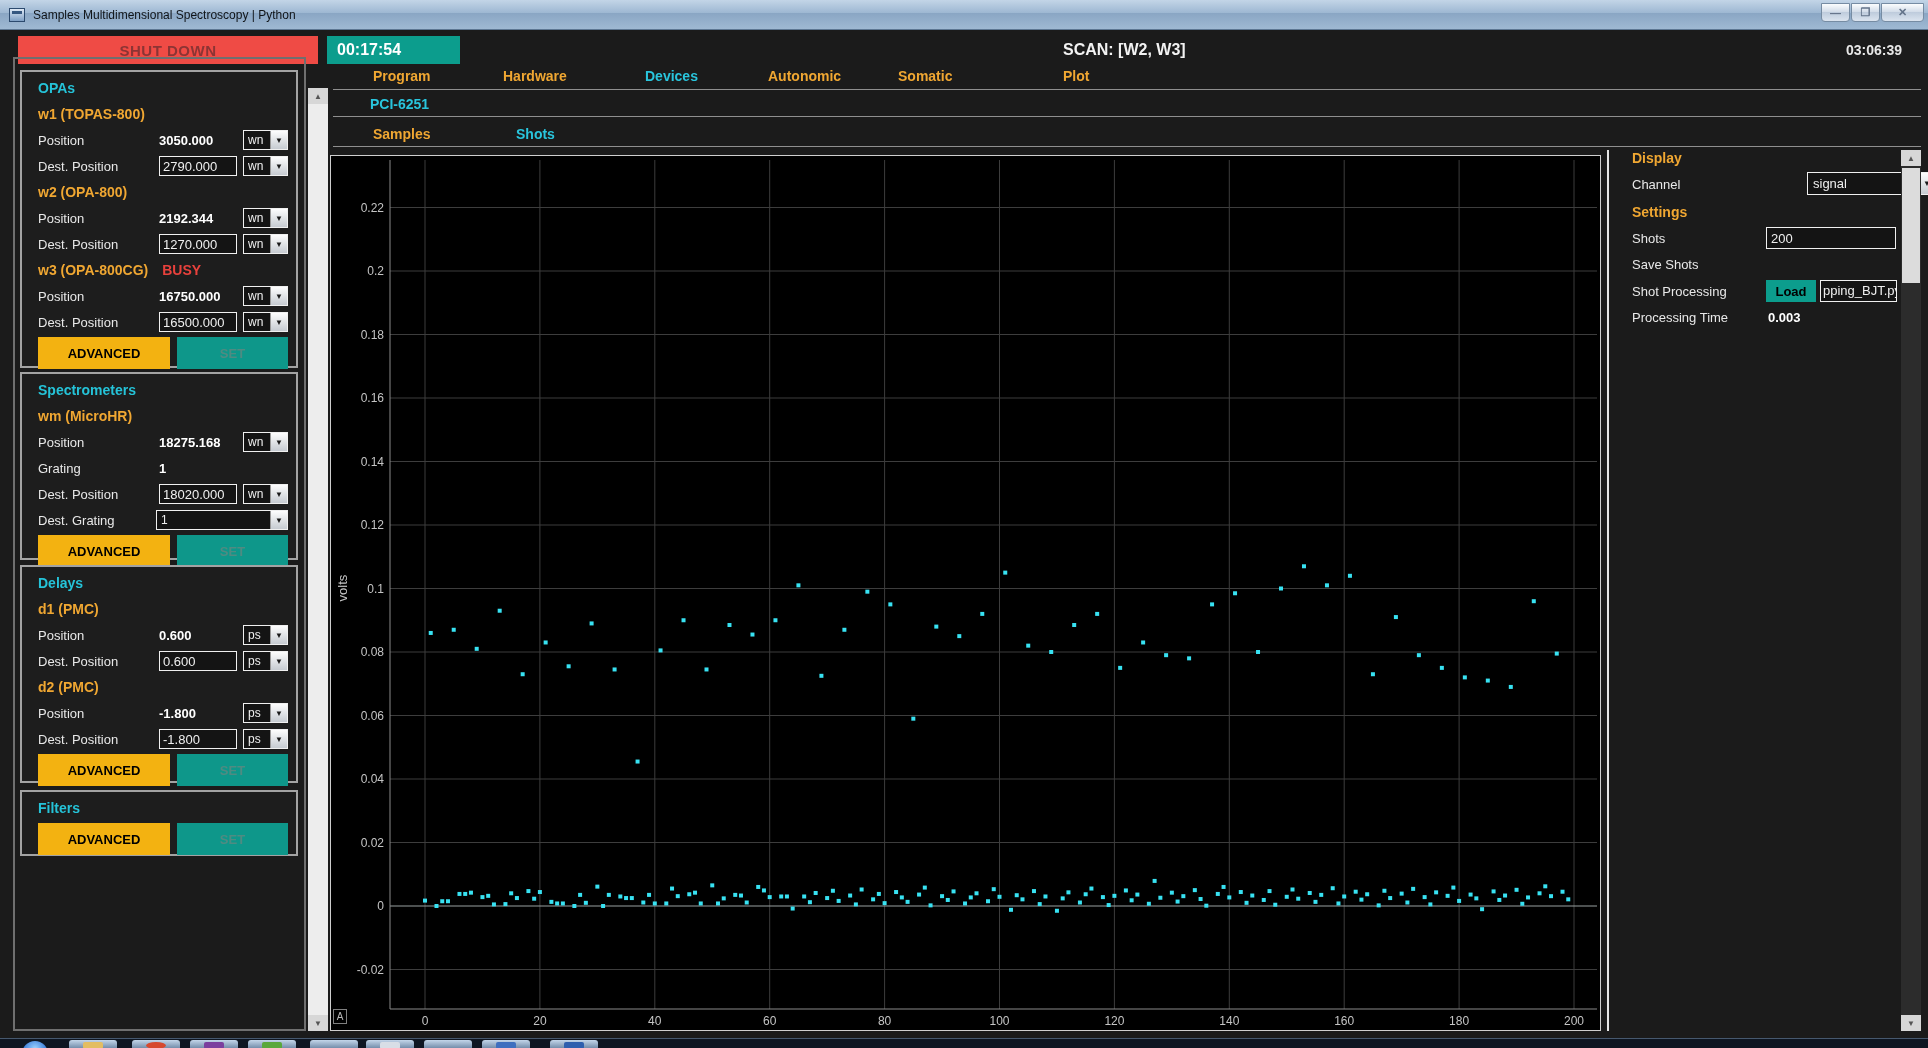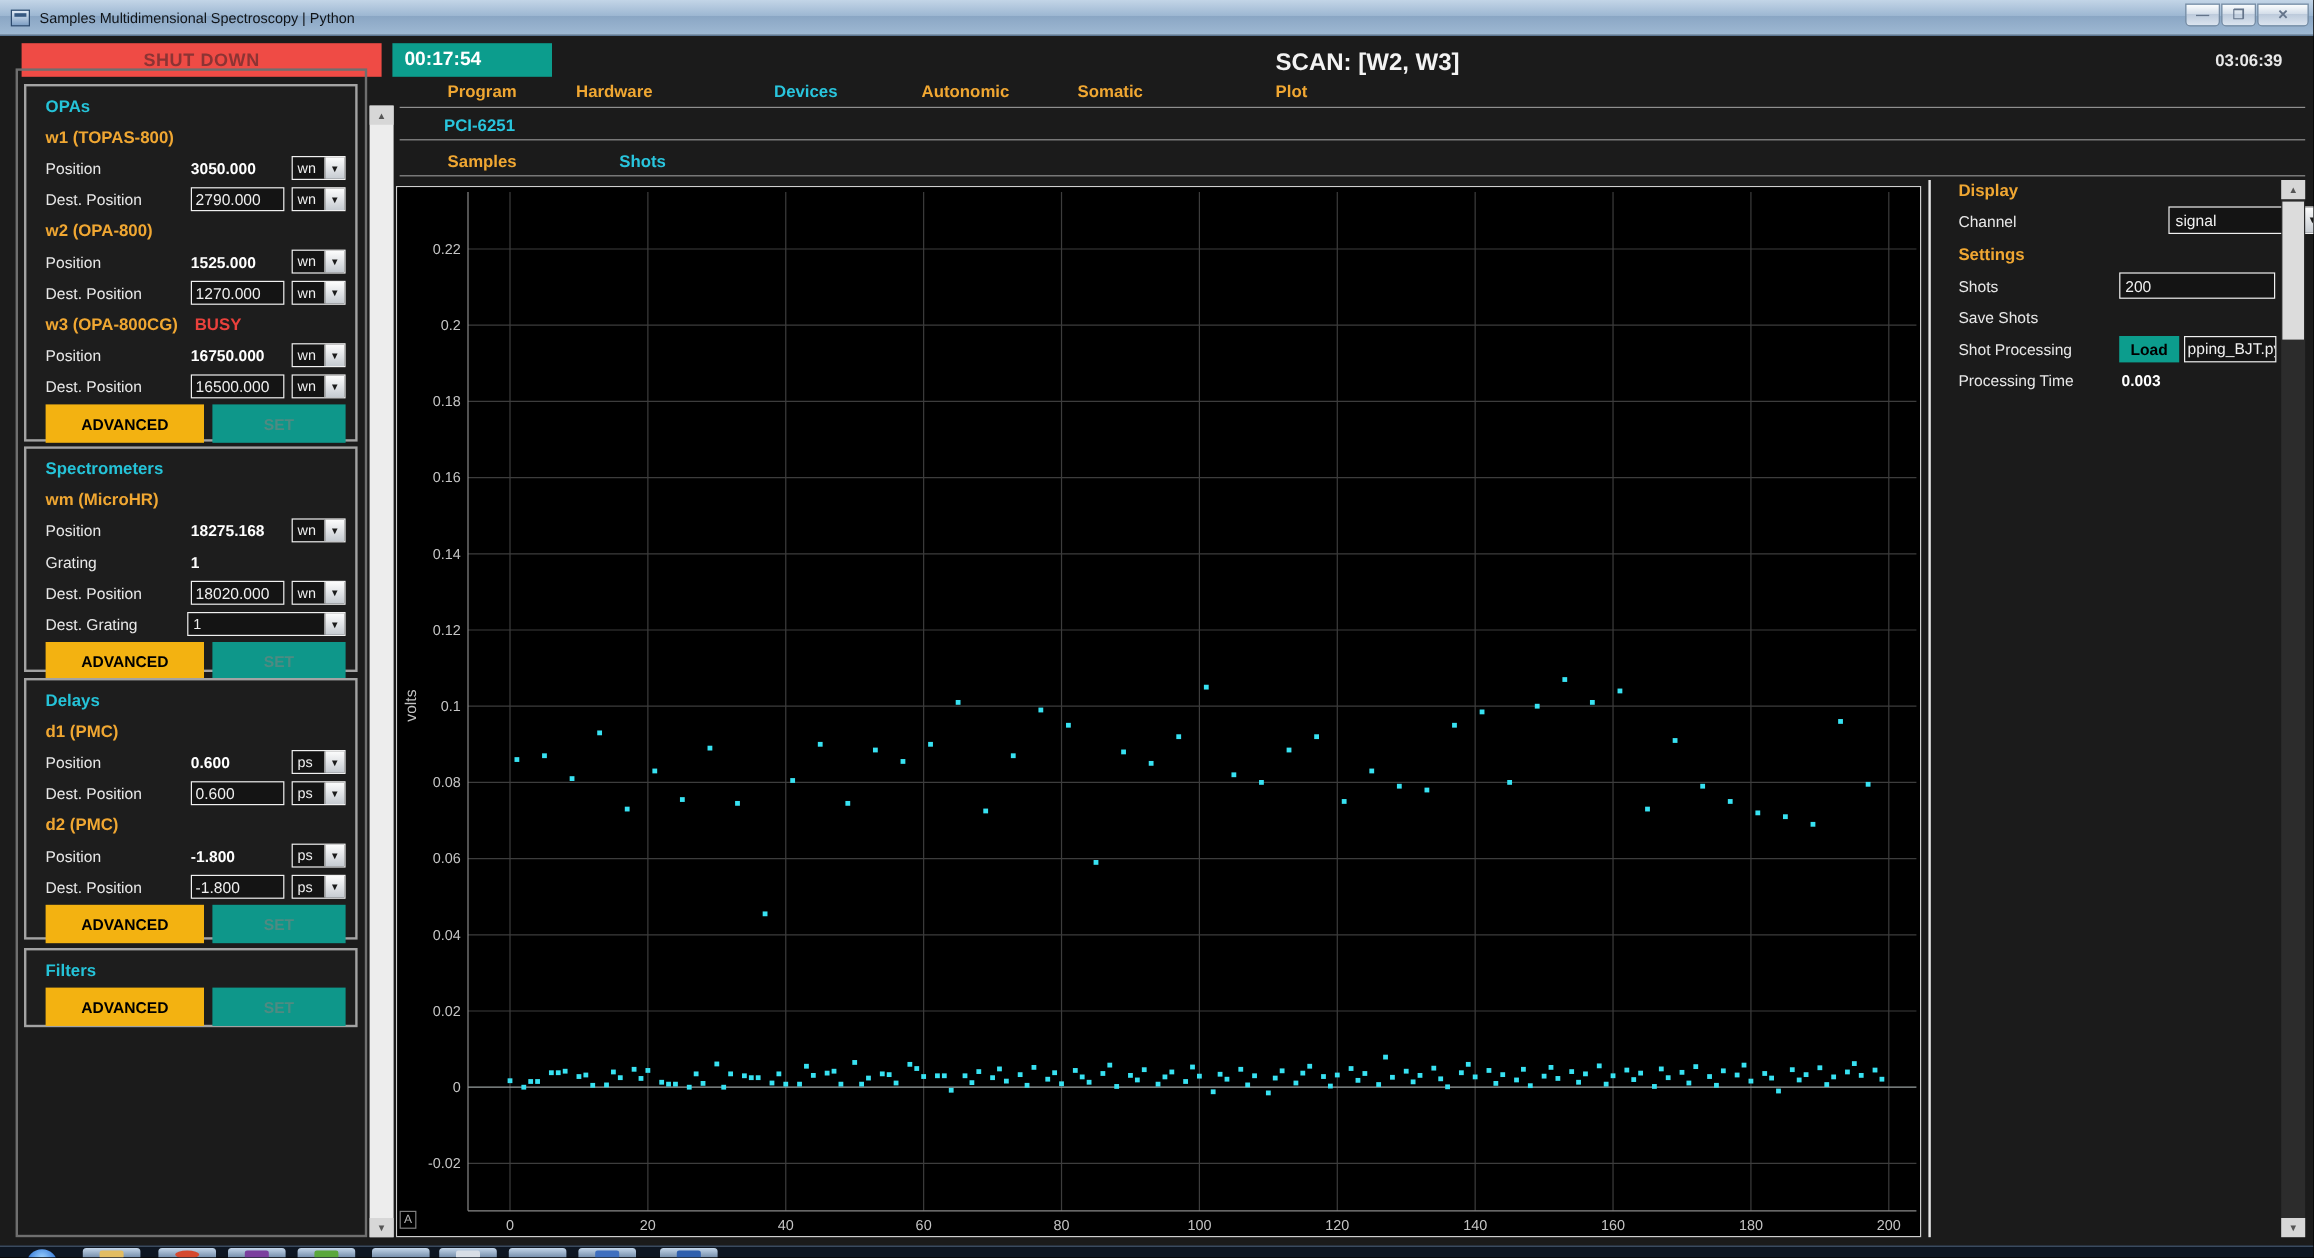--- a/index.html
+++ b/index.html
@@ -17,21 +17,21 @@
   .caption-btns{position:absolute;right:4px;top:3px;display:flex;}
   .cap-btn{width:29px;height:19px;margin-left:1px;border:1px solid #768ca3;border-radius:0 0 4px 4px;
     background:linear-gradient(#fbfdfe,#d3dde9 45%,#bccadb 46%,#dbe4ef);
     color:#64748a;font-size:11px;font-weight:bold;display:flex;align-items:center;justify-content:center;}
   .cap-btn.close{width:43px;}
 
   
   .hdr-btn{position:absolute;display:flex;align-items:center;justify-content:center;font-weight:bold;}
   .shutdown{left:18px;top:36px;width:300px;height:28px;background:#ef4b45;color:#8c3434;font-size:15px;letter-spacing:.5px;}
   .timerbox{left:327px;top:36px;width:133px;height:28px;background:#0c9d8d;color:#fff;font-size:16px;justify-content:flex-start;padding-left:10px;}
-  .scan-label{position:absolute;left:1063px;top:41px;color:#f3f3f3;font-weight:bold;font-size:20px;}
+  .scan-label{position:absolute;left:1063px;top:41px;color:#f3f3f3;font-weight:bold;font-size:16px;}
   .clock{position:absolute;left:1846px;top:42px;color:#e8e8e8;font-size:14px;font-weight:bold;}
 
   
   .navlbl{position:absolute;top:68px;font-size:14px;font-weight:bold;color:#f0a732;cursor:pointer;}
   .navlbl.active{color:#29c5dd;}
   .hline{position:absolute;left:333px;width:1588px;height:1px;background:#8f8f8f;}
   .devtab{position:absolute;left:370px;top:96px;font-size:14px;font-weight:bold;color:#29c5dd;}
   .subtab{position:absolute;top:126px;font-size:14px;font-weight:bold;color:#f0a732;cursor:pointer;}
   .subtab.active{color:#29c5dd;}
 
@@ -106,21 +106,21 @@
       <div class="cap-btn close">✕</div>
     </div>
   </div>
 
   <div class="hdr-btn shutdown">SHUT DOWN</div>
   <div class="hdr-btn timerbox">00:17:54</div>
   <div class="scan-label">SCAN: [W2, W3]</div>
   <div class="clock">03:06:39</div>
 
   <div class="navlbl" style="left:373px">Program</div>
-  <div class="navlbl" style="left:480px">Hardware</div>
+  <div class="navlbl" style="left:503px">Hardware</div>
   <div class="navlbl active" style="left:645px">Devices</div>
   <div class="navlbl" style="left:768px">Autonomic</div>
   <div class="navlbl" style="left:898px">Somatic</div>
   <div class="navlbl" style="left:1063px">Plot</div>
   <div class="hline" style="top:89px"></div>
   <div class="devtab">PCI-6251</div>
   <div class="hline" style="top:116px"></div>
   <div class="subtab" style="left:373px">Samples</div>
   <div class="subtab active" style="left:516px">Shots</div>
   <div class="hline" style="top:146px"></div>
@@ -148,21 +148,21 @@
       <span class="combo">
           <span class="ctext">wn</span>
           <span class="cbtn">▼</span>
         </span>
     </div>
     <div class="srow">
         <span class="sname">w2 (OPA-800)</span>
       </div>
     <div class="srow">
       <span class="slabel">Position</span>
-      <span class="sval">1525.000</span>
+      <span class="sval">2192.344</span>
       <span class="combo">
           <span class="ctext">wn</span>
           <span class="cbtn">▼</span>
         </span>
     </div>
     <div class="srow">
       <span class="slabel">Dest. Position</span>
       <input class="sinput" value="1270.000" style="">
       <span class="combo">
           <span class="ctext">wn</span>

